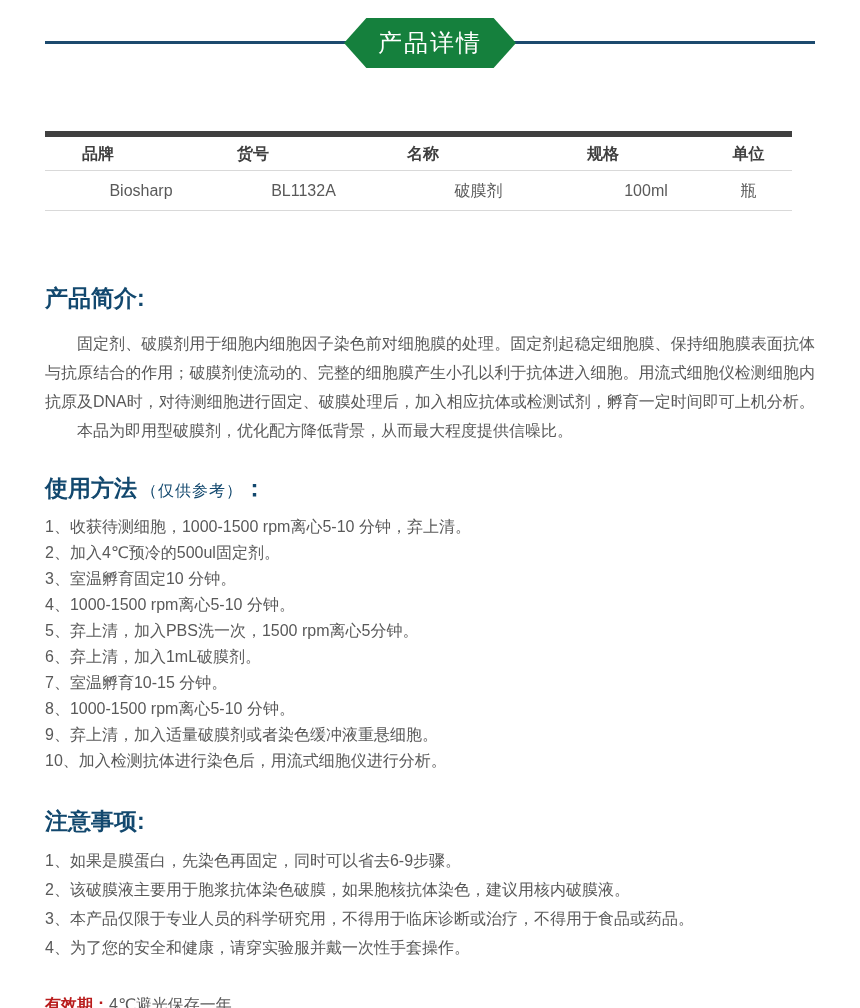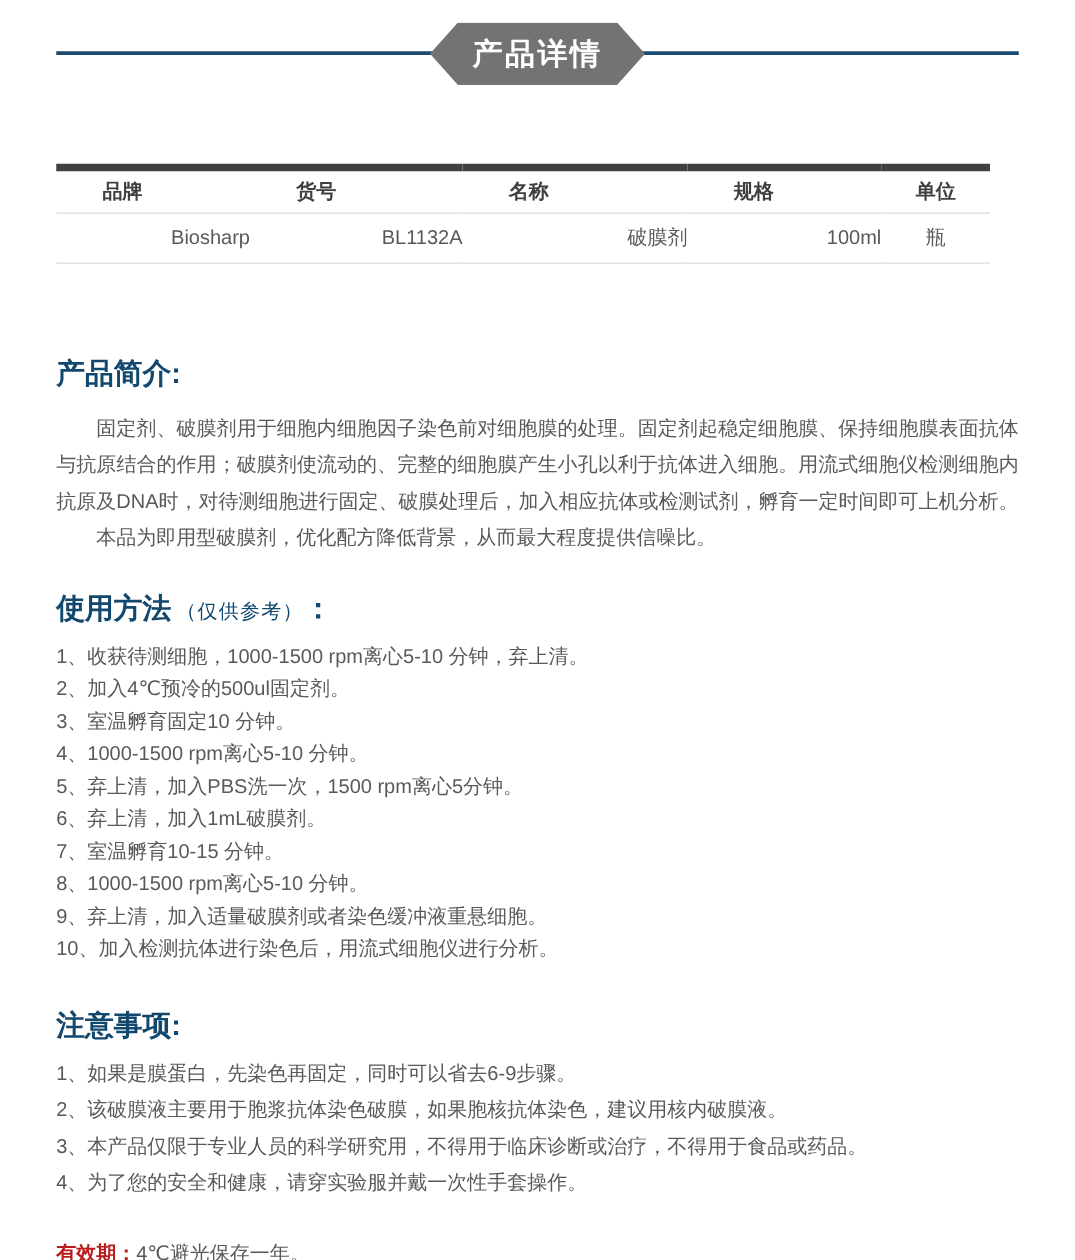--- a/index.html
+++ b/index.html
@@ -28,28 +28,28 @@
     margin-top: -2px;
     background: #1c4a6e;
   }
   .banner-badge {
     position: absolute;
     left: 50%;
     top: 0;
     transform: translateX(-50%);
     width: 172px;
     height: 50px;
-    background: #737373;
+    background: #15803d;
     clip-path: polygon(0 50%, 13% 0, 87% 0, 100% 50%, 87% 100%, 13% 100%);
     display: flex;
     align-items: center;
     justify-content: center;
     color: #ffffff;
     font-size: 24px;
-    font-weight: bold;
+    font-weight: normal;
     letter-spacing: 2px;
   }
 
   
   table.product-table {
     margin-top: 63px;
     width: 747px;
     border-collapse: collapse;
     font-size: 16px;
     table-layout: fixed;
@@ -57,21 +57,21 @@
   table.product-table thead tr { border-top: 6px solid #404040; border-bottom: 1px solid #d9d9d9; }
   table.product-table tbody tr { border-bottom: 1px solid #d9d9d9; }
   table.product-table th {
     text-align: left;
     font-weight: bold;
     color: #3f3f3f;
     padding: 8px 0 8px 37px;
     line-height: 17px;
   }
   table.product-table td {
-    text-align: right;
+    text-align: center;
     color: #595959;
     padding: 11px 0 11px 37px;
     line-height: 17px;
   }
   table.product-table th.col-unit,
   table.product-table td.col-unit { text-align: center; padding-left: 0; }
 
   
   h2.section-heading {
     font-size: 23px;
@@ -83,21 +83,21 @@
   .intro-paragraph {
     margin-top: 16px;
     font-size: 16px;
     line-height: 29px;
     text-align: justify;
     text-indent: 2em;
     color: #595959;
   }
   .intro-paragraph + .intro-paragraph { margin-top: 0; }
 
-  .usage-heading { margin-top: 28px; font-family: Liberation Mono, monospace; }
+  .usage-heading { margin-top: 28px; }
   .usage-heading .heading-note {
     font-size: 16px;
     font-weight: normal;
     letter-spacing: 1px;
     margin-left: 4px;
   }
   ul.steps {
     list-style: none;
     margin-top: 8px;
     font-size: 16px;

